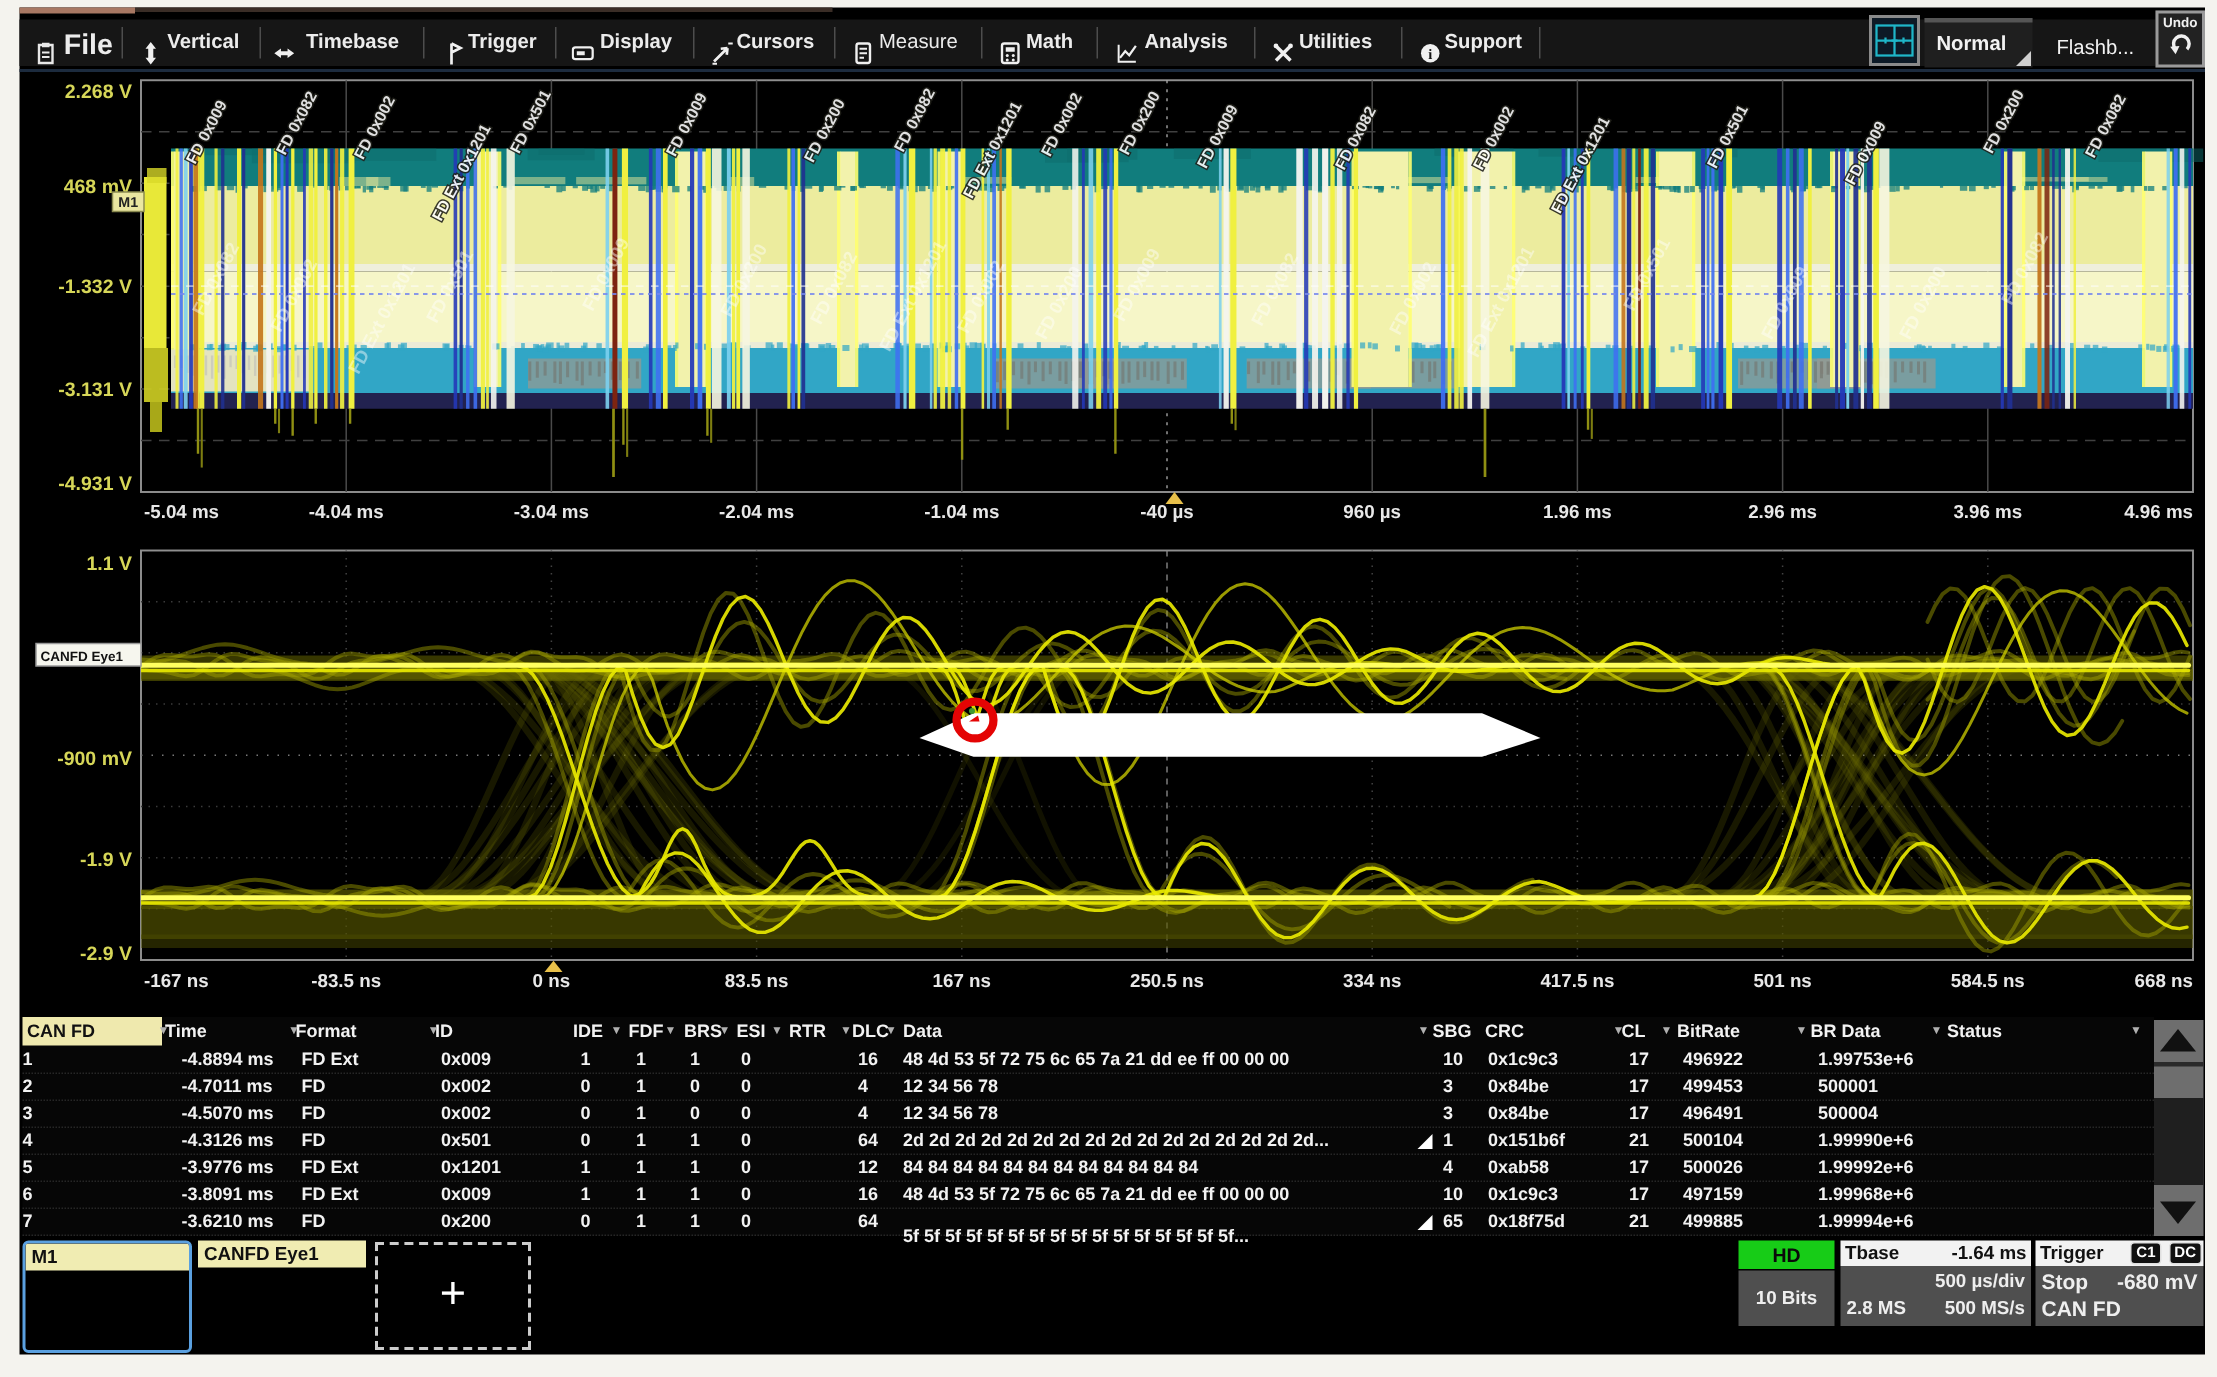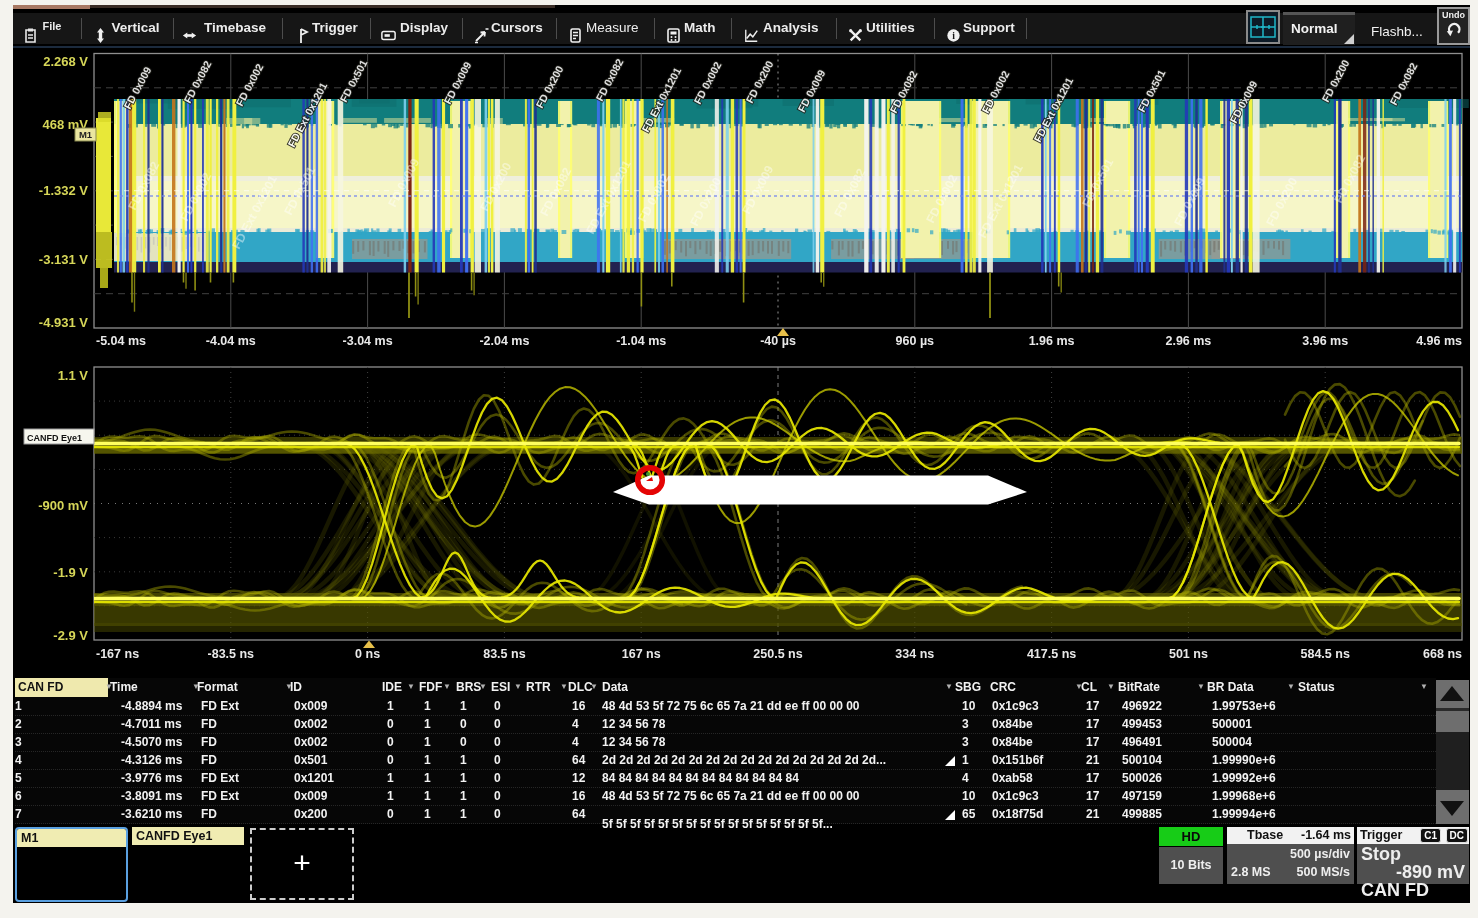--- a/index.html
+++ b/index.html
@@ -1142,21 +1142,21 @@
 <text x="1325.2" y="658.0" fill="#e8e8e8" font-size="12.5" text-anchor="middle" font-weight="bold">584.5 ns</text>
 <text x="1462.0" y="658.0" fill="#e8e8e8" font-size="12.5" text-anchor="end" font-weight="bold">668 ns</text>
 <path d="M363 648 L375 648 L369 640.5 Z" fill="#e8c04a"></path>
 </svg>
 <div style="position:absolute;left:13px;top:13px;width:1424px;height:31px;background:#161616">
 <svg style="position:absolute;left:10px;top:14px;width:15px;height:17px;" viewBox="0 0 15 17">
       <path d="M3 3 h9 v12 h-9 z" fill="none" stroke="#e8e8e8" stroke-width="1.6"></path>
       <path d="M5 1.5 h5 v3 h-5 z" fill="#e8e8e8"></path>
       <path d="M5 8 h5 M5 11 h5" stroke="#e8e8e8" stroke-width="1.3"></path>
     </svg>
-<span style="position:absolute;left:29.5px;top:7px;font-size:11px;font-weight:bold;color:#ececec">File</span>
+<span style="position:absolute;left:29.5px;top:7px;font-size:19px;font-weight:bold;color:#ececec">File</span>
 <svg style="position:absolute;left:80px;top:14px;width:15px;height:17px;" viewBox="0 0 15 17">
       <path d="M7.5 1 L11 5.5 H4 Z M7.5 16 L4 11.5 h7 Z" fill="#f0f0f0"></path>
       <rect x="5.8" y="5" width="3.4" height="7" fill="#f0f0f0"></rect>
     </svg>
 <span style="position:absolute;left:98.5px;top:7px;font-size:13.5px;font-weight:bold;color:#ececec">Vertical</span>
 <svg style="position:absolute;left:168.5px;top:14px;width:15px;height:17px;" viewBox="0 0 17 17">
       <path d="M1 8.5 L6 5 v7 Z M16 8.5 L11 5 v7 Z" fill="#f0f0f0"></path>
       <rect x="4" y="7" width="9" height="3" fill="#f0f0f0"></rect>
     </svg>
 <span style="position:absolute;left:191px;top:7px;font-size:13.5px;font-weight:bold;color:#ececec">Timebase</span>
@@ -1398,22 +1398,22 @@
   </div>
 <div style="position:absolute;left:132px;top:827px;width:112px;height:75px;">
     <div style="height:18px;background:#f0ecb2;color:#111;font-size:12.5px;font-weight:bold;line-height:18px;position:relative"><span style="padding-left:4px">CANFD Eye1</span></div>
   </div>
 <div style="position:absolute;left:250px;top:828px;width:104px;height:72px;border:2px dashed #cccccc;color:#fff;font-size:30px;font-weight:normal;text-align:center;line-height:66px">+</div>
 <div style="position:absolute;left:1159px;top:827px;width:64px;height:57px">
     <div style="height:19px;background:#17cc17;color:#0a0a0a;font-size:13px;font-weight:bold;text-align:center;line-height:19px">HD</div>
     <div style="position:absolute;left:0;right:0;top:20px;bottom:0;background:#4f4f4f;color:#eee;font-size:12.5px;font-weight:bold;text-align:center;line-height:36px">10 Bits</div>
   </div>
 <div style="position:absolute;left:1227px;top:827px;width:127px;height:57px">
-    <div style="height:17px;background:#f2f2f2;color:#111;font-size:12.5px;font-weight:bold;line-height:17px"><span style="padding-left:20px">Tbase</span><span style="float:right;padding-right:3px">-1.64 ms</span></div>
+    <div style="height:17px;background:#f2f2f2;color:#111;font-size:12.5px;font-weight:bold;line-height:17px"><span style="padding-left:3px">Tbase</span><span style="float:right;padding-right:3px">-1.64 ms</span></div>
     <div style="position:absolute;left:0;right:0;top:17px;bottom:0;background:#4f4f4f;color:#eee;font-size:12.5px;font-weight:bold;text-align:right">
       <div style="padding:1px 4px 0 0;line-height:18px">500 µs/div<br><span style="float:left;padding-left:4px">2.8 MS</span>500 MS/s</div>
     </div>
   </div>
 <div style="position:absolute;left:1357px;top:827px;width:112px;height:57px">
     <div style="height:17px;background:#f2f2f2;color:#111;font-size:12.5px;font-weight:bold;line-height:17px;position:relative"><span style="padding-left:3px">Trigger</span><span style="position:absolute;right:28px;top:1px;background:#111;color:#fff;font-size:10px;padding:0 3px;border-radius:3px;line-height:13px;border:1px solid #e0e0e0">C1</span><span style="position:absolute;right:1px;top:1px;background:#111;color:#fff;font-size:10px;padding:0 3px;border-radius:3px;line-height:13px;border:1px solid #e0e0e0">DC</span></div>
-    <div style="position:absolute;left:0;right:0;top:17px;bottom:0;background:#4f4f4f;color:#eee;font-size:18px;font-weight:bold">
-      <div style="padding:1px 4px 0 4px;line-height:18px;text-align:left">Stop<span style="float:right">-890 mV</span><br>CAN FD</div>
+    <div style="position:absolute;left:0;right:0;top:17px;bottom:0;background:#4f4f4f;color:#eee;font-size:14px;font-weight:bold">
+      <div style="padding:1px 4px 0 4px;line-height:18px;text-align:left">Stop<span style="float:right">-680 mV</span><br>CAN FD</div>
     </div>
   </div>
 </body></html>

